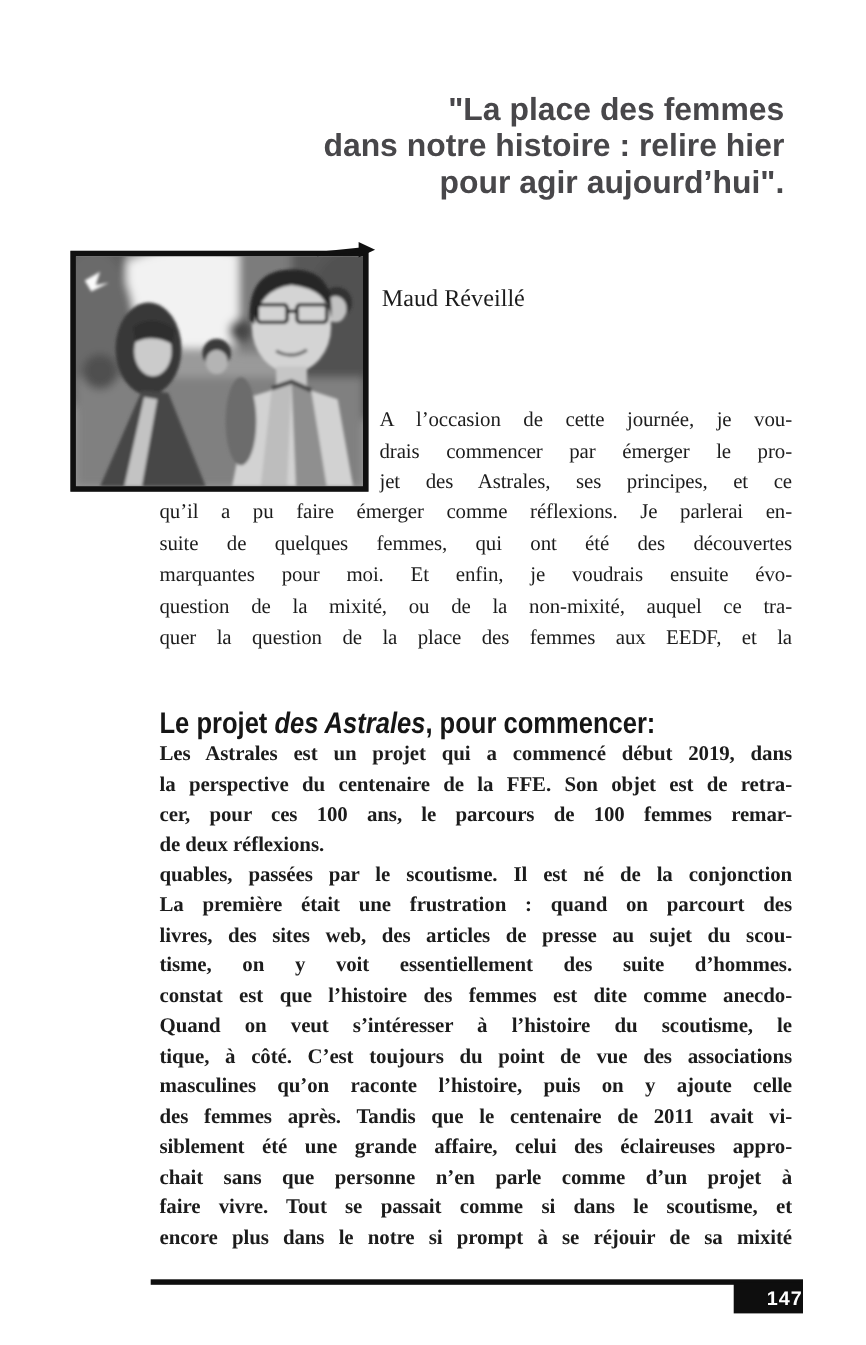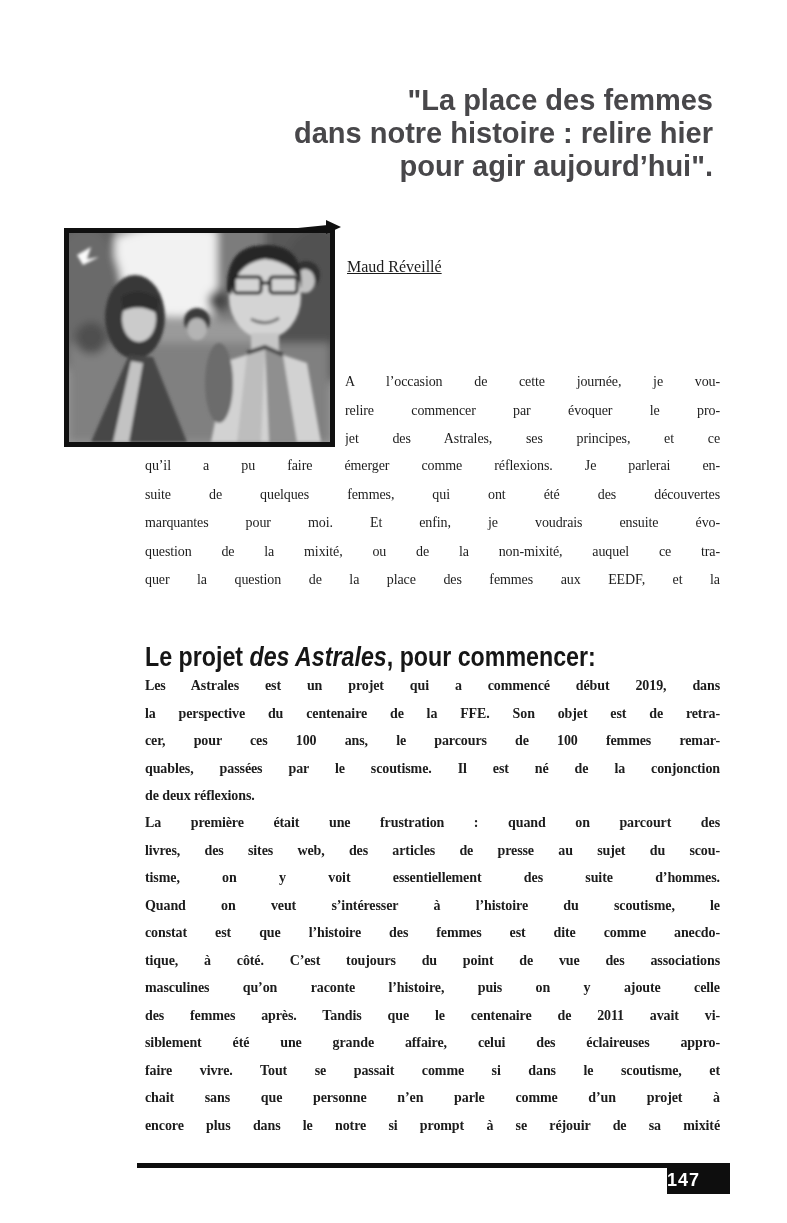--- a/index.html
+++ b/index.html
@@ -16,47 +16,47 @@
   .title .tl{display:block;}
   
   .photo{
     position:absolute;left:64px;top:228px;width:271px;height:219px;margin:0;
     border:5px solid var(--photo-border,#101010);box-sizing:border-box;
     background:#8f8f8f;overflow:hidden;
   }
   .photo svg{display:block;width:100%;height:100%;}
   .photo-arrow{position:absolute;left:288px;top:219px;}
   
-  .author{position:absolute;left:347px;top:258px;font-size:16px;text-decoration:underline;}
+  .author{position:absolute;left:347px;top:258px;font-size:22px;}
   
   .sidecol{position:absolute;left:345px;top:368px;width:375px;}
   .para1rest{position:absolute;left:145px;top:452px;width:575px;}
   .para2{position:absolute;left:145px;top:672px;width:575px;}
   .para3{position:absolute;left:145px;top:809px;width:575px;}
   .jline{
-    font-size:14px;line-height:28.5px;height:28.5px;overflow:hidden;
+    font-size:19px;line-height:28.5px;height:28.5px;overflow:hidden;
     text-align:justify;text-align-last:justify;letter-spacing:-0.1px;
   }
   .para2 .jline,.para3 .jline{line-height:27.5px;height:27.5px;font-weight:bold;}
   .jline.endline{text-align-last:left;}
   
   .heading{
     position:absolute;left:145px;top:642px;margin:0;white-space:nowrap;
     font-family:"Liberation Sans","DejaVu Sans",sans-serif;font-weight:bold;
     font-size:27px;line-height:30px;color:var(--heading-color,#161616);
     transform:scaleX(0.86);transform-origin:left center;
   }
   .heading em{font-style:italic;}
   
   .footer-rule{position:absolute;left:137px;top:1163px;width:593px;height:5px;background:var(--footer-bar,#0e0e0e);}
   .pagenum{
     position:absolute;left:667px;top:1166px;width:63px;height:28px;
     background:var(--footer-bar,#0e0e0e);color:var(--pagenum-color,#ffffff);
     font-family:"Liberation Sans","DejaVu Sans",sans-serif;font-weight:bold;
-    font-size:18px;line-height:28px;text-align:left;letter-spacing:1px;
+    font-size:18px;line-height:28px;text-align:right;letter-spacing:1px;
   }
 </style>
 </head>
 <body>
 
 <div class="page">
 
   <h1 class="title">
     <span class="tl">"La place des femmes</span>
     <span class="tl">dans notre histoire : relire hier</span>
@@ -114,53 +114,53 @@
 
   <svg class="photo-arrow" width="54" height="17" viewBox="0 0 54 17" aria-hidden="true">
     <line x1="0" y1="12" x2="40" y2="8" stroke="#101010" stroke-width="4"></line>
     <polygon points="38,1 53,8 38,15" fill="#101010"></polygon>
   </svg>
 
   <div class="author">Maud Réveillé</div>
 
   <div class="sidecol">
     <div class="jline">A l’occasion de cette journée, je vou-</div>
-    <div class="jline">relire commencer par évoquer le pro-</div>
+    <div class="jline">drais commencer par émerger le pro-</div>
     <div class="jline">jet des Astrales, ses principes, et ce</div>
   </div>
 
   <div class="para1rest">
     <div class="jline">qu’il a pu faire émerger comme réflexions. Je parlerai en-</div>
     <div class="jline">suite de quelques femmes, qui ont été des découvertes</div>
     <div class="jline">marquantes pour moi. Et enfin, je voudrais ensuite évo-</div>
     <div class="jline">question de la mixité, ou de la non-mixité, auquel ce tra-</div>
     <div class="jline">quer la question de la place des femmes aux EEDF, et la</div>
   </div>
 
   <h2 class="heading"><span>Le projet </span><em>des Astrales</em><span>, pour commencer:</span></h2>
 
   <div class="para2">
     <div class="jline">Les Astrales est un projet qui a commencé début 2019, dans</div>
     <div class="jline">la perspective du centenaire de la FFE. Son objet est de retra-</div>
     <div class="jline">cer, pour ces 100 ans, le parcours de 100 femmes remar-</div>
+    <div class="jline endline">de deux réflexions.</div>
     <div class="jline">quables, passées par le scoutisme. Il est né de la conjonction</div>
-    <div class="jline endline">de deux réflexions.</div>
   </div>
 
   <div class="para3">
     <div class="jline">La première était une frustration : quand on parcourt des</div>
     <div class="jline">livres, des sites web, des articles de presse au sujet du scou-</div>
     <div class="jline">tisme, on y voit essentiellement des suite d’hommes.</div>
+    <div class="jline">constat est que l’histoire des femmes est dite comme anecdo-</div>
     <div class="jline">Quand on veut s’intéresser à l’histoire du scoutisme, le</div>
-    <div class="jline">constat est que l’histoire des femmes est dite comme anecdo-</div>
     <div class="jline">tique, à côté. C’est toujours du point de vue des associations</div>
     <div class="jline">masculines qu’on raconte l’histoire, puis on y ajoute celle</div>
     <div class="jline">des femmes après. Tandis que le centenaire de 2011 avait vi-</div>
     <div class="jline">siblement été une grande affaire, celui des éclaireuses appro-</div>
+    <div class="jline">chait sans que personne n’en parle comme d’un projet à</div>
     <div class="jline">faire vivre. Tout se passait comme si dans le scoutisme, et</div>
-    <div class="jline">chait sans que personne n’en parle comme d’un projet à</div>
     <div class="jline">encore plus dans le notre si prompt à se réjouir de sa mixité</div>
   </div>
 
   <div class="footer-rule"></div>
   <div class="pagenum">147</div>
 
 </div>
 
 </body></html>

